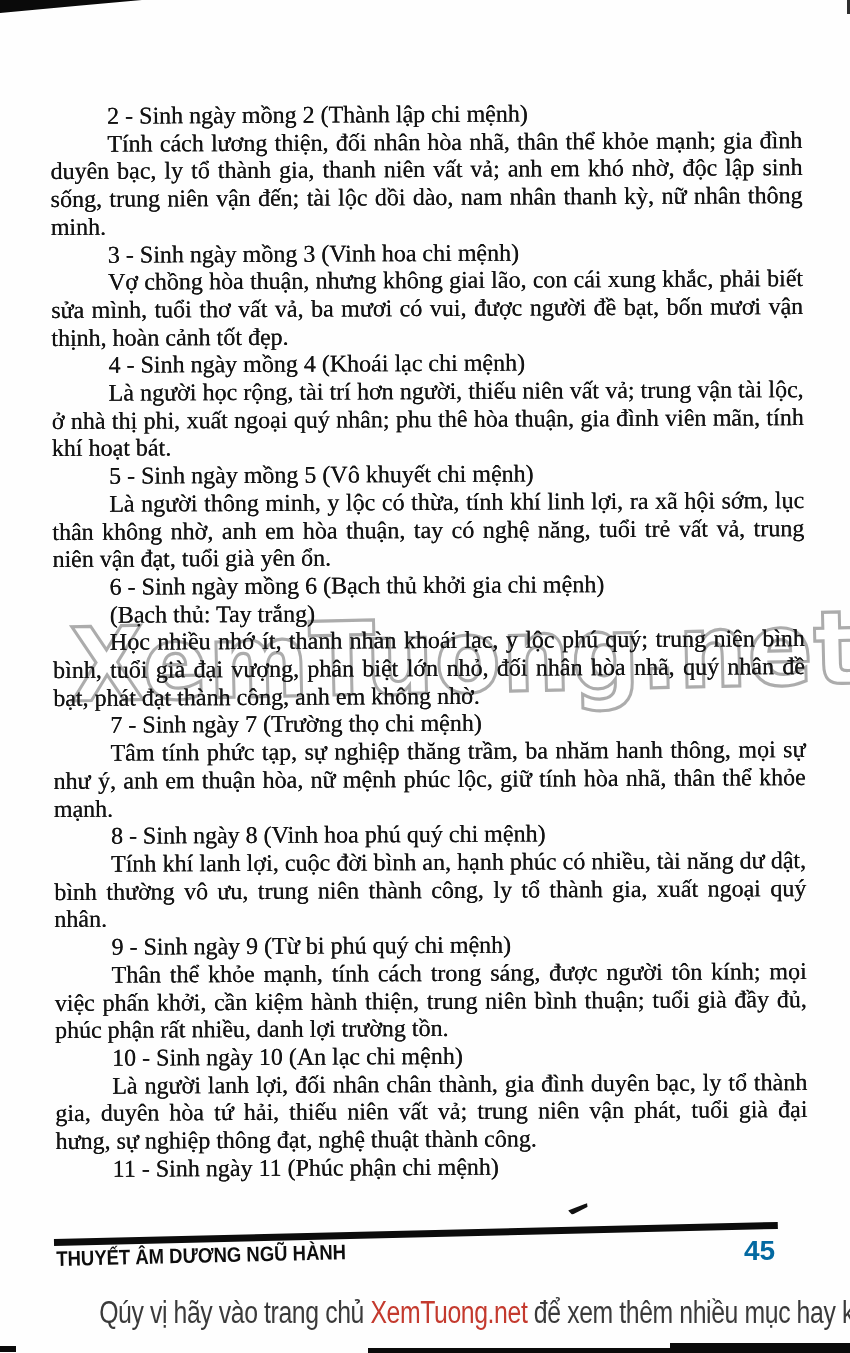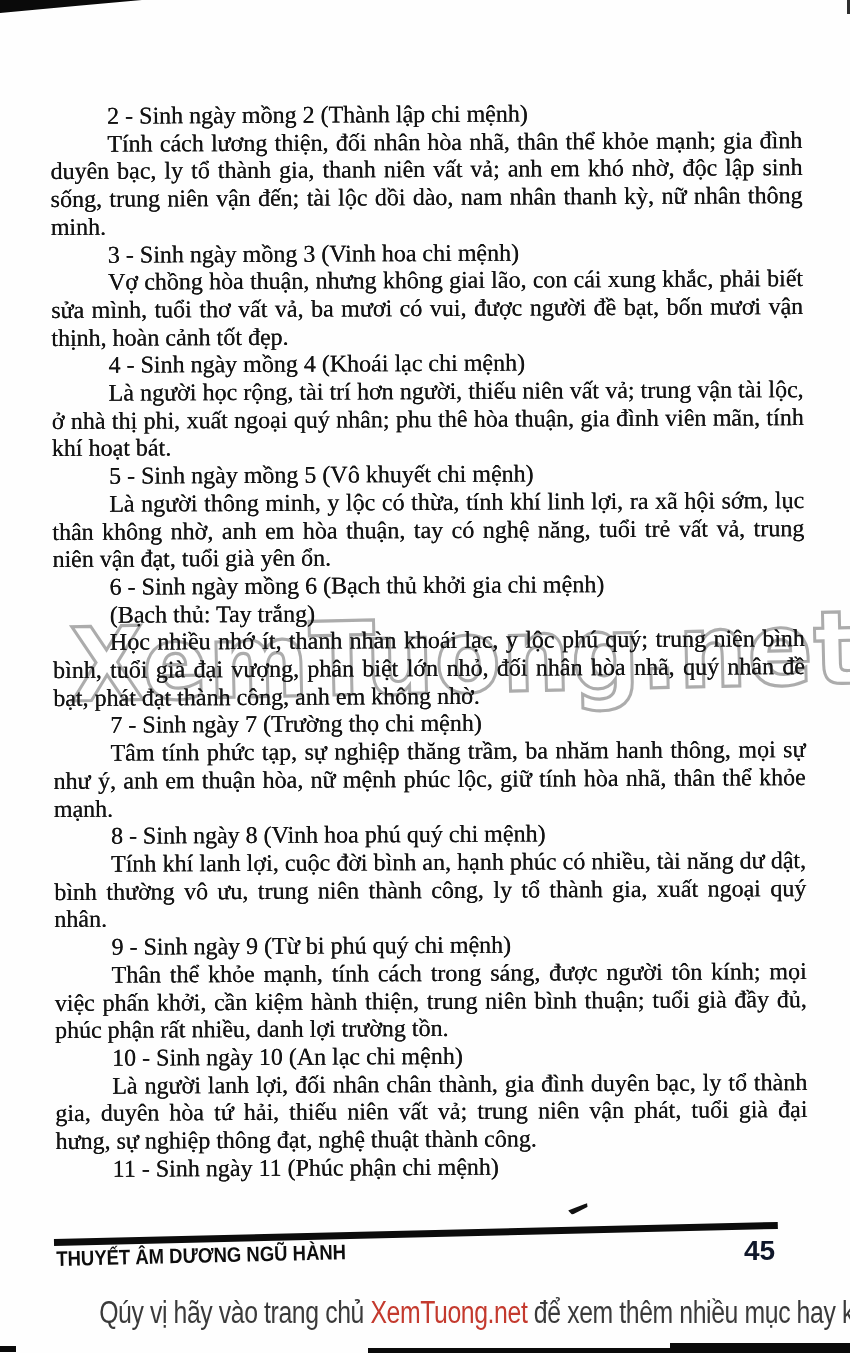--- a/index.html
+++ b/index.html
@@ -48,21 +48,21 @@
   }
   .footer-title {
     position:absolute; left:56px; top:1247px; z-index:2;
     font-family:"Liberation Sans", sans-serif; font-weight:bold;
     font-size:21px; letter-spacing:0px; color:#0d0d0d; white-space:nowrap;
     transform:rotate(-1.35deg) scaleX(0.88); transform-origin:left top;
   }
   .page-number {
     position:absolute; left:744px; top:1235px;
     font-family:"Liberation Sans", sans-serif; font-weight:bold;
-    font-size:28px; color:#0f172a;
+    font-size:28px; color:#0369a1;
   }
   
   .banner {
     position:absolute; left:0; top:1295px; width:850px; text-align:center; z-index:2;
   }
   .banner-inner {
     display:inline-block; white-space:nowrap;
     font-family:"Liberation Sans", sans-serif; font-size:31px; color:#3a3a3a;
     transform:scaleX(0.80); transform-origin:center top; letter-spacing:-0.5px;
   }

